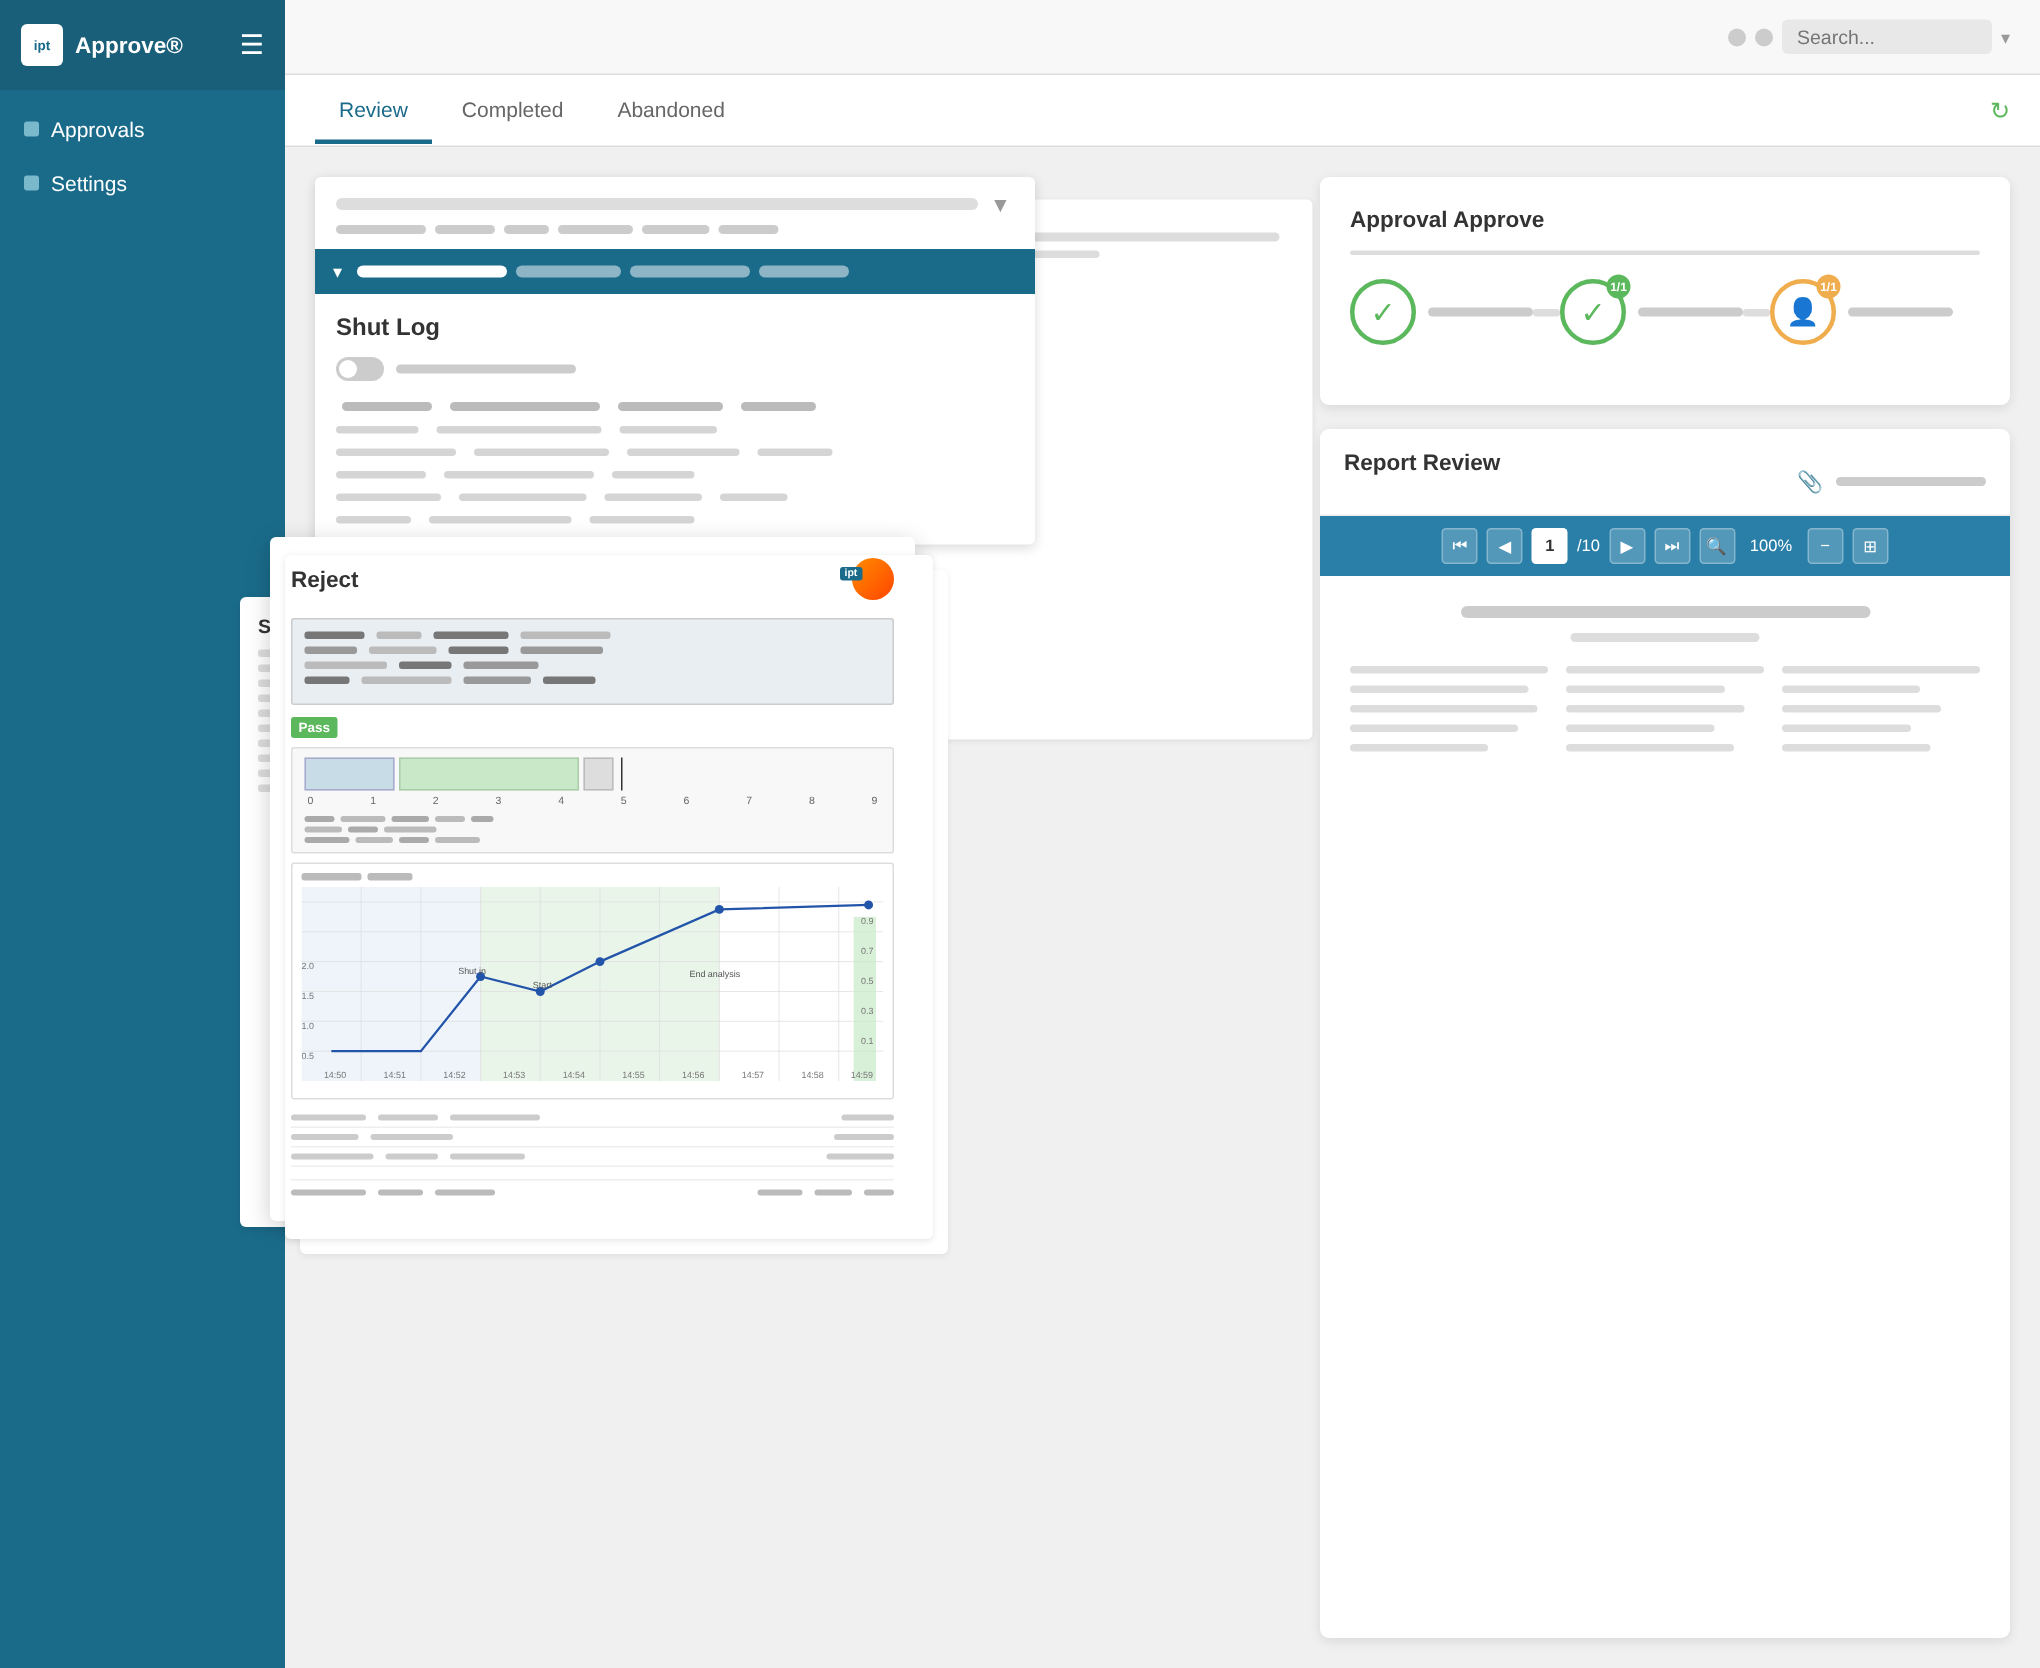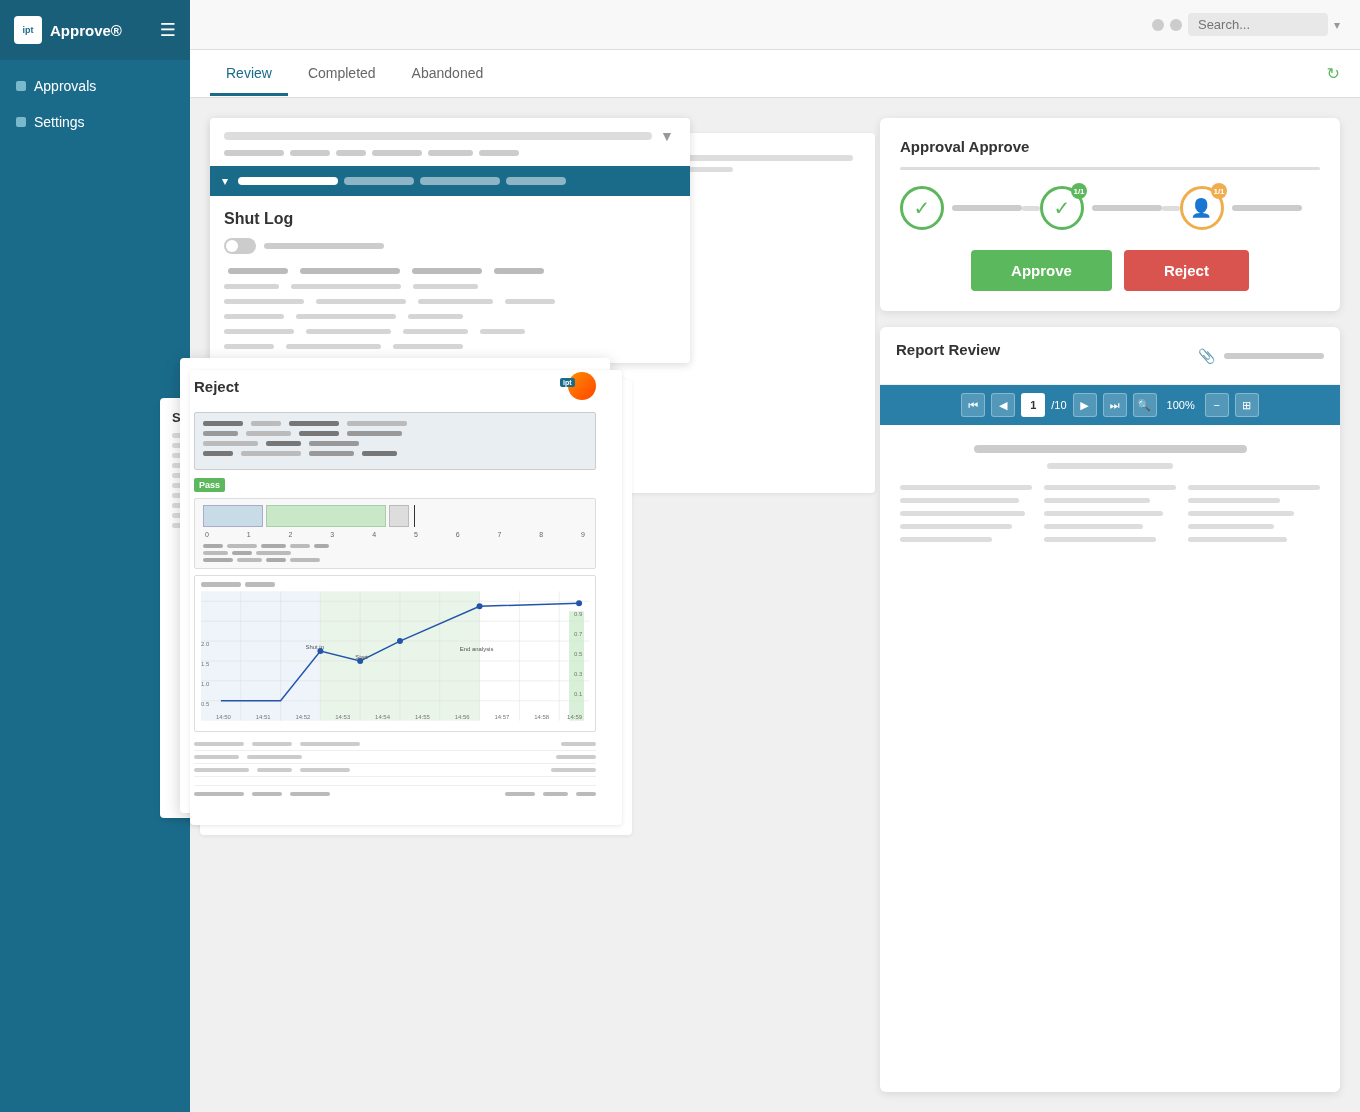--- a/index.html
+++ b/index.html
@@ -508,21 +508,21 @@
       background: white;
       border-radius: 6px;
       box-shadow: 0 2px 8px rgba(0,0,0,0.1);
       padding: 0;
       overflow: hidden;
       flex: 1;
     }
     .review-header {
       padding: 14px 16px;
       display: flex;
-      align-items: center;
+      align-items: flex-end;
       justify-content: space-between;
       border-bottom: 1px solid #eee;
     }
     .review-actions {
       display: flex;
       align-items: center;
       gap: 8px;
     }
     .paperclip-icon {
       color: #999;
@@ -1032,24 +1032,20 @@
 
           <div class="workflow-step">
             <div class="step-icon user" style="position:relative;">
               <span class="step-user-icon">👤</span>
               <div class="step-badge">1/1</div>
             </div>
             <div class="step-label"></div>
           </div>
         </div>
 
-        <div class="workflow-buttons">
-          <button class="btn-approve">Approve</button>
-          <button class="btn-reject">Reject</button>
-        </div>
       </div>
 
       <div class="report-review">
         <div class="review-header">
           <span class="section-title">Report Review</span>
           <div class="review-actions">
             <span class="paperclip-icon">📎</span>
             <div class="review-title-pill"></div>
           </div>
         </div>

